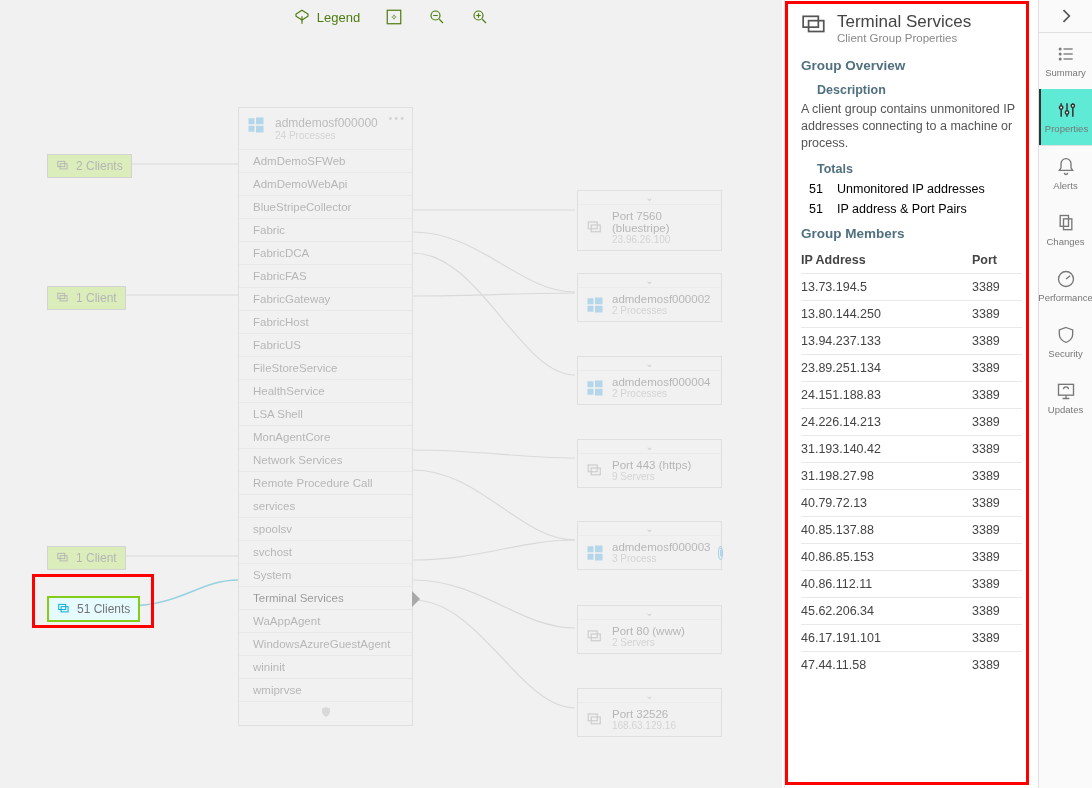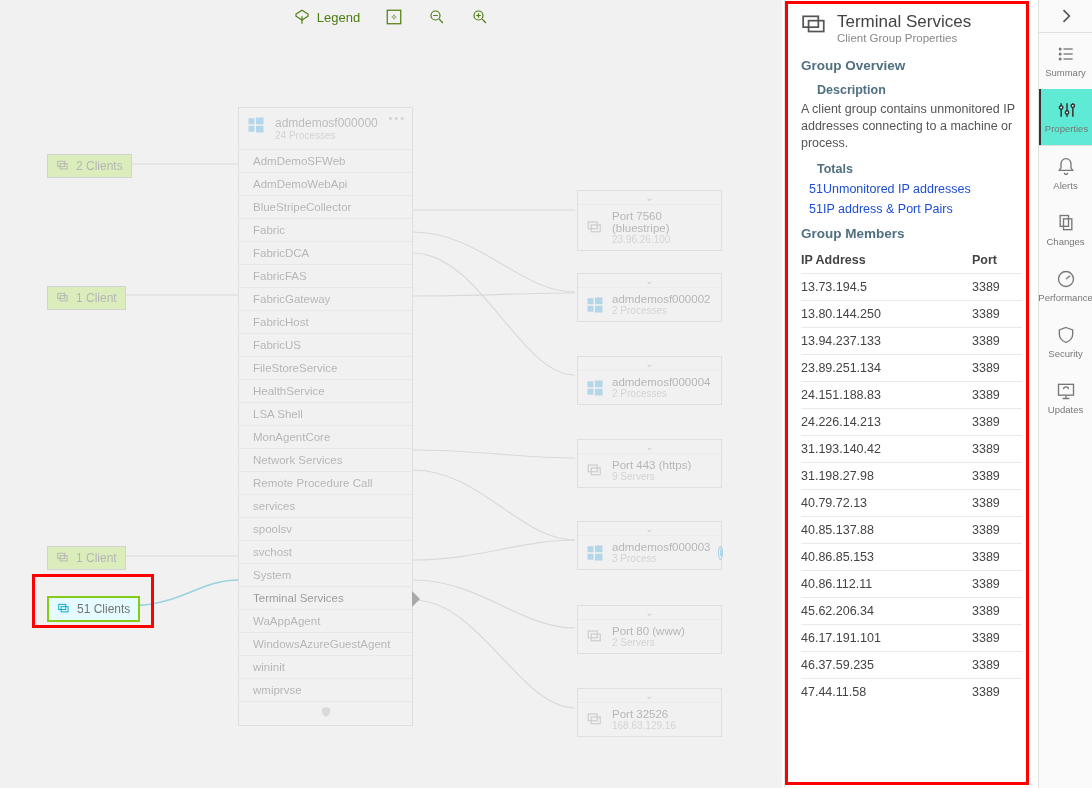--- a/index.html
+++ b/index.html
@@ -46,21 +46,21 @@
   .hi-panel { position: absolute; border: 3px solid #ff0000; z-index: 7; pointer-events: none; top: 1px; left: 785px; width: 244px; height: 784px; }
   .panel .phdr { display: flex; gap: 10px; margin-bottom: 14px; }
   .panel .phdr svg { width: 26px; height: 26px; color: #555; }
   .panel .ptitle { font-size: 17px; color: #444; }
   .panel .psub { font-size: 11.5px; color: #888; }
   .panel h3 { font-size: 13.5px; font-weight: 600; color: #4a6; color: #5a7a8a; margin: 10px 0 6px; }
   .panel h3 { color: #50707f; }
   .panel h4 { font-size: 12.5px; font-weight: 600; color: #50707f; margin: 10px 16px 4px; }
   .panel p { font-size: 12.5px; color: #555; line-height: 1.35; }
   .totals { margin: 6px 0; }
-  .totals .trow { display: flex; gap: 0; font-size: 12.5px; color: #1d4ed8; margin: 6px 0; }
+  .totals .trow { display: flex; gap: 14px; font-size: 12.5px; color: #000000; margin: 6px 0; }
   .totals .trow .n { width: 22px; text-align: right; }
   .tbl { width: 100%; border-collapse: collapse; font-size: 12.5px; color: #444; }
   .tbl th { text-align: left; font-weight: 600; padding: 6px 0; }
   .tbl td { padding: 6px 0; border-top: 1px solid #e9e9e9; }
 
   
   .rail { position: absolute; top: 0; right: 0; bottom: 0; width: 54px; background: #fafafa; border-left: 1px solid #e0e0e0; z-index: 4; }
   .rail .ritem { height: 56px; display: flex; flex-direction: column; align-items: center; justify-content: center; gap: 3px; font-size: 9.5px; color: #777; cursor: pointer; }
   .rail .ritem.spacer { height: 32px; }
   .rail .ritem.active { background: #5eead4; border-left: 2px solid #333; }
@@ -389,24 +389,20 @@
         </tr>
         <tr>
           <td>45.62.206.34</td>
           <td>3389</td>
         </tr>
         <tr>
           <td>46.17.191.101</td>
           <td>3389</td>
         </tr>
         <tr>
-          <td>46.37.59.235</td>
-          <td>3389</td>
-        </tr>
-        <tr>
           <td>47.44.11.58</td>
           <td>3389</td>
         </tr>
       </tbody>
   </table>
 </div>
 <div class="hi-panel"></div>
 
 <div class="rail">
   <div class="ritem spacer">

